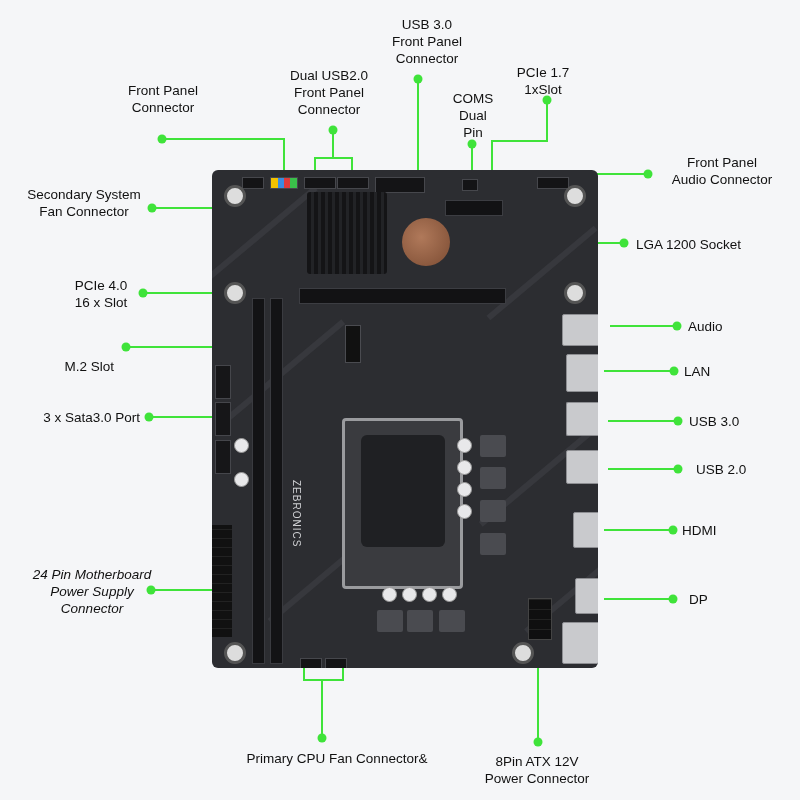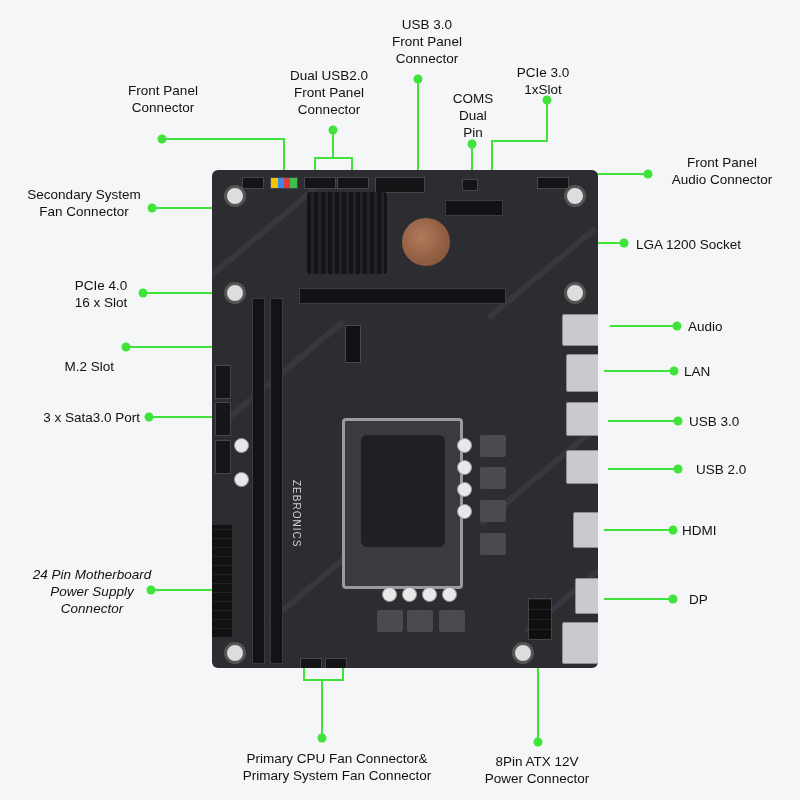--- a/index.html
+++ b/index.html
@@ -190,21 +190,21 @@
   <div>USB 3.0</div>
     <div>Front Panel</div>
     <div>Connector</div>
 </div>
 <div class="label c" style="left:473px;top:90px;">
   <div>COMS</div>
     <div>Dual</div>
     <div>Pin</div>
 </div>
 <div class="label c" style="left:543px;top:64px;">
-  <div>PCIe 3.0</div>
+  <div>PCIe 1.7</div>
     <div>1xSlot</div>
 </div>
 <div class="label c" style="left:722px;top:154px;">
   <div>Front Panel</div>
     <div>Audio Connector</div>
 </div>
 <div class="label c" style="left:84px;top:186px;">
   <div>Secondary System</div>
     <div>Fan Connector</div>
 </div>
@@ -239,18 +239,17 @@
 <div class="label l" style="left:689px;top:591px;">
   <div>DP</div>
 </div>
 <div class="label c" style="left:92px;top:566px;font-style:italic;">
   <div>24 Pin  Motherboard</div>
     <div>Power Supply</div>
     <div>Connector</div>
 </div>
 <div class="label c" style="left:337px;top:750px;">
   <div>Primary CPU Fan Connector&amp;</div>
-    <div>Primary System Fan Connector</div>
 </div>
 <div class="label c" style="left:537px;top:753px;">
   <div>8Pin ATX 12V</div>
     <div>Power Connector</div>
 </div>
 
 </body></html>

